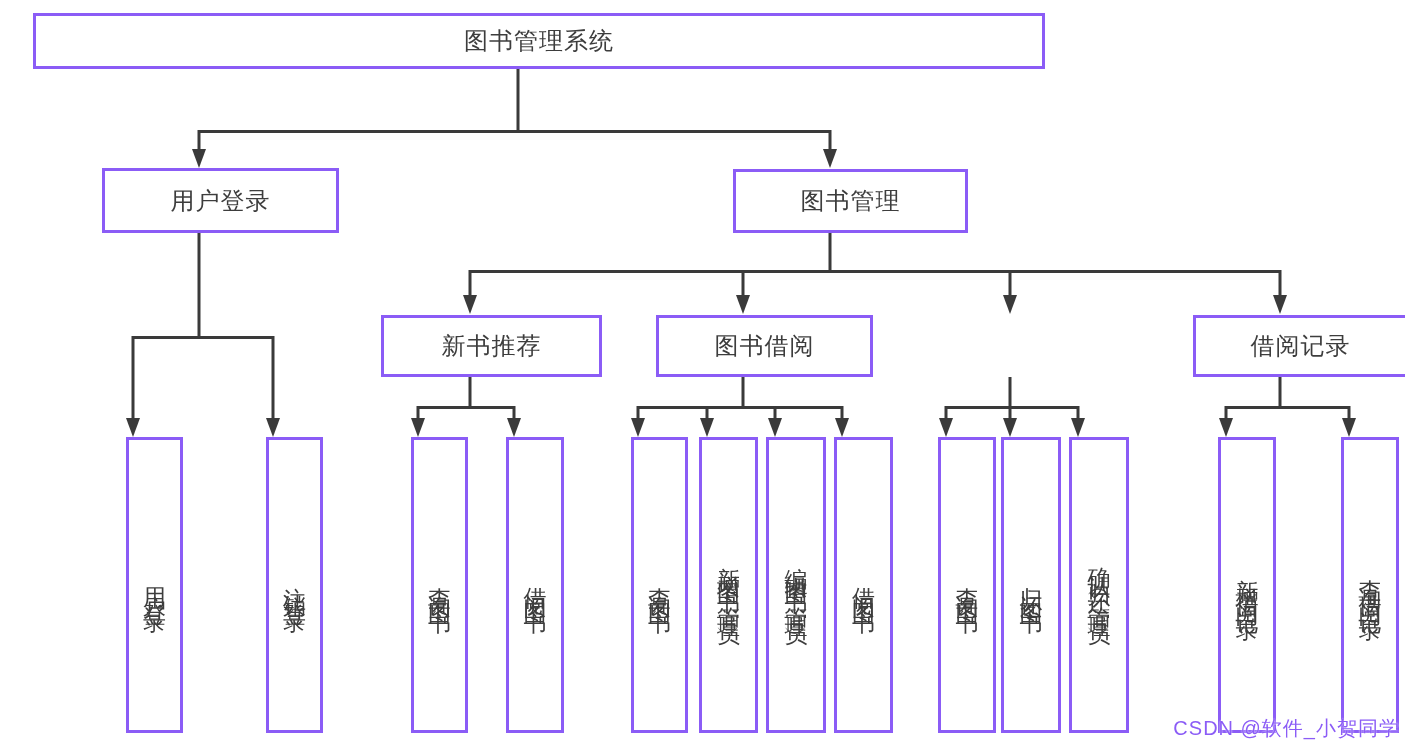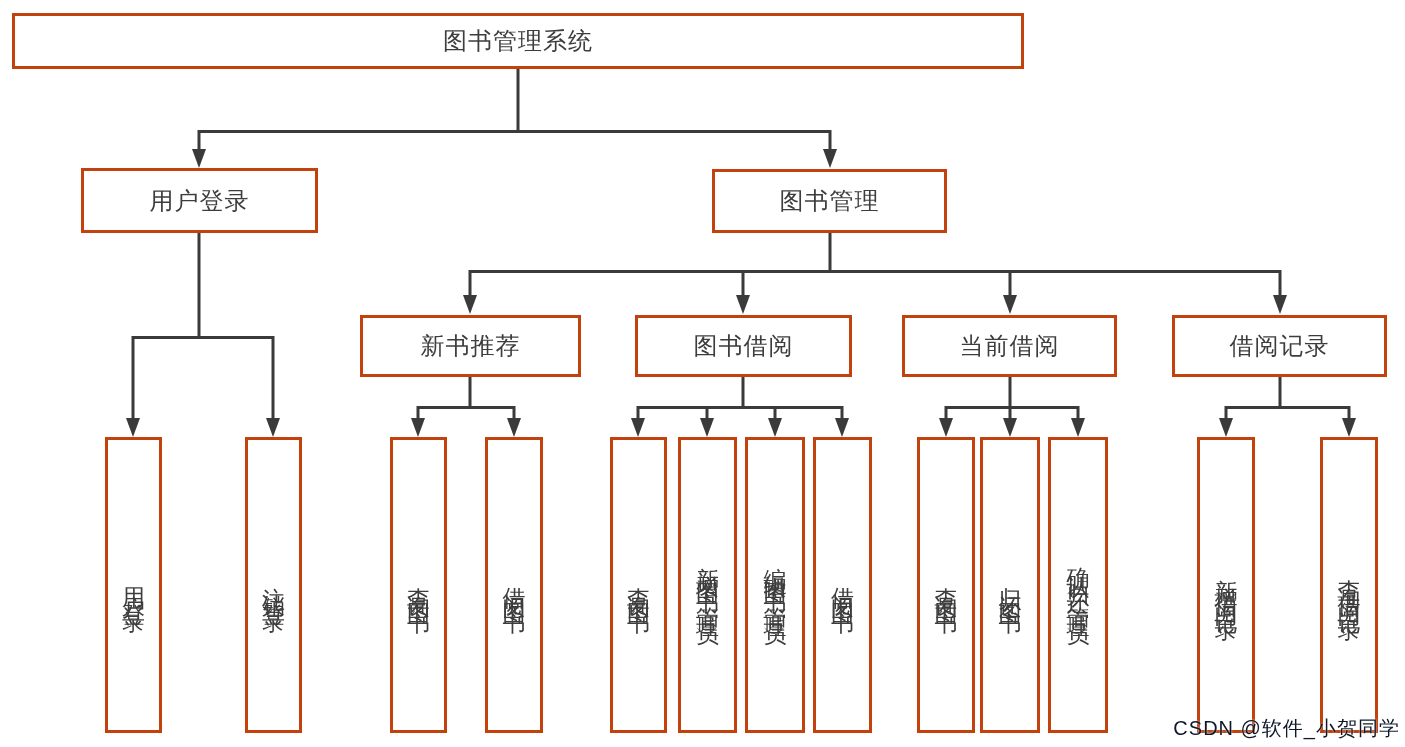--- a/index.html
+++ b/index.html
@@ -3,33 +3,33 @@
 <meta charset="utf-8">
 <style>
   html,body { margin:0; padding:0; background:#ffffff; }
   .stage {
     position:relative; width:1405px; height:747px; background:#ffffff;
     overflow:hidden; font-family:"Liberation Sans", sans-serif;
   }
   svg.connectors { position:absolute; left:0; top:0; width:1405px; height:747px; }
   .node {
     position:absolute; box-sizing:border-box; background:#ffffff;
-    border:3px solid #c2410c; color:#3d3d3d;
-    display:flex; align-items:center; justify-content:center;
+    border:3px solid #8b5cf6; color:#3d3d3d;
+    display:flex; align-items:center; justify-content:center;margin-left:21px;
   }
   .rootbox { font-size:24px; letter-spacing:1px; }
   .hbox   { font-size:24px; letter-spacing:1px; }
   .leaf   { font-size:23px; }
   .leaf .vtext {
     writing-mode:vertical-rl; text-orientation:mixed;
     letter-spacing:8px; line-height:1; white-space:nowrap;
   }
   .watermark {
     position:absolute; right:5px; bottom:5px; z-index:5;
-    font-size:20px; color:#0f172a; letter-spacing:1px;
+    font-size:20px; color:#8b5cf6; letter-spacing:1px;
     text-shadow:0 0 2px #ffffff;
   }
 </style>
 </head>
 <body>
 
 <div class="stage">
 
   <svg class="connectors" viewBox="0 0 1405 747" xmlns="http://www.w3.org/2000/svg">
     <g stroke="#3a3a3a" stroke-width="3" fill="none">
@@ -81,23 +81,20 @@
   <div class="node hbox" style="left:712px; top:169px; width:235px; height:64px;text-align:center;">
     <span>图书管理</span>
   </div>
 
   <div class="node hbox" style="left:635px; top:315px; width:217px; height:62px;">
     <span>图书借阅</span>
   </div>
   <div class="node hbox" style="left:360px; top:315px; width:221px; height:62px;">
     <span>新书推荐</span>
   </div>
-  <div class="node hbox" style="left:902px; top:315px; width:215px; height:62px;">
-    <span>当前借阅</span>
-  </div>
   <div class="node hbox" style="left:1172px; top:315px; width:215px; height:62px;">
     <span>借阅记录</span>
   </div>
 
   <div class="node leaf" style="left:105px; top:437px; width:57px; height:296px;">
     <span class="vtext">用户登录</span>
   </div>
   <div class="node leaf" style="left:245px; top:437px; width:57px; height:296px;">
     <span class="vtext">注销登录</span>
   </div>

